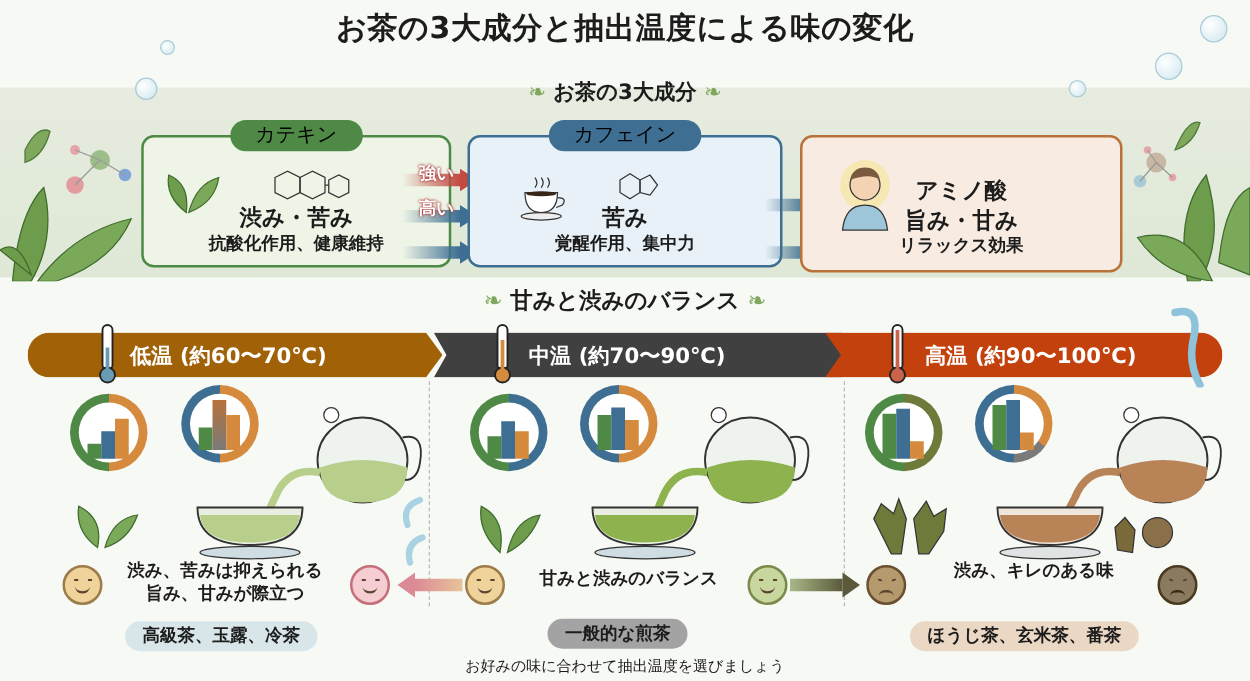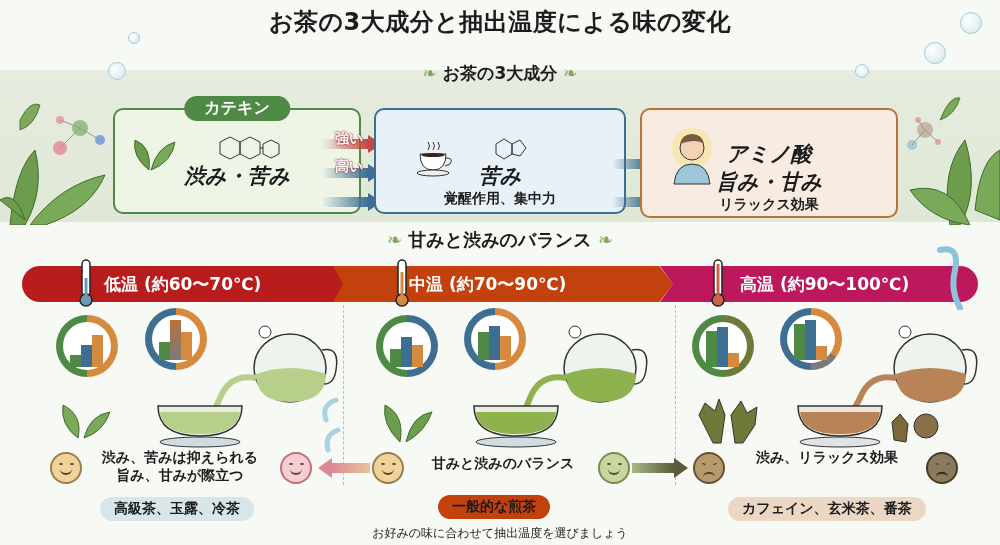--- a/index.html
+++ b/index.html
@@ -22,24 +22,24 @@
   .subtitle {
     left: 0; right: 0; top: 62px; text-align: center;
     font-size: 17px; font-weight: bold;
   }
   .comp-box {
     border-radius: 10px; border: 2px solid;
     display: flex; flex-direction: column; align-items: center;
   }
   .comp-tag {
     position: absolute; top: -14px; left: 50%; transform: translateX(-50%);
-    color: #ffffff; font-weight: bold; font-size: 16px; padding: 2px 20px;
+    color: #000000; font-weight: normal; font-size: 16px; padding: 2px 20px;
     border-radius: 16px; white-space: nowrap;
   }
-  .comp-main { font-weight: bold; font-size: 21px; font-style: italic; }
+  .comp-main { font-weight: bold; font-size: 18px; }
   .comp-sub { font-weight: bold; font-size: 14px; }
   .arrow {
     height: 12px; display: flex; align-items: center;
   }
   .arrow-body { height: 10px; flex: 1; }
   .arrow-head { width: 0; height: 0; border-top: 9px solid transparent; border-bottom: 9px solid transparent; border-left: 14px solid; }
   .arrow-label {
     position: absolute; font-weight: bold; font-size: 14px; color: #fff;
     text-shadow: 0 0 2px #a33, 0 0 2px #a33;
   }
@@ -125,38 +125,40 @@
     <path d="M22 38 Q5 25 8 8 Q25 15 22 38 Z" fill="#6d9c4c" stroke="#3f6b2c"></path>
     <path d="M24 38 Q30 15 48 10 Q45 30 24 38 Z" fill="#7aa95a" stroke="#3f6b2c"></path>
   </svg>
   <svg class="abs" style="left:90px;top:22px" width="80" height="36">
     <polygon points="15,10 25,5 35,10 35,22 25,27 15,22" fill="none" stroke="#333"></polygon>
     <polygon points="35,10 45,5 55,10 55,22 45,27 35,22" fill="none" stroke="#333"></polygon>
     <polygon points="58,12 66,8 74,12 74,22 66,26 58,22" fill="none" stroke="#333"></polygon>
     <line x1="55" y1="16" x2="58" y2="16" stroke="#333"></line>
   </svg>
   <div class="comp-main" style="margin-top:52px">渋み・苦み</div>
+  <div class="comp-sub">抗酸化作用、健康維持</div>
 </div>
 
 <div class="abs arrow" style="left:322px;top:138px;width:60px">
   <div class="arrow-body" style="background:linear-gradient(90deg,rgba(194,74,66,0),#c24a42)"></div>
   <div class="arrow-head" style="border-left-color:#c24a42"></div>
 </div>
 <div class="abs arrow-label" style="left:335px;top:130px">強い</div>
 <div class="abs arrow" style="left:322px;top:167px;width:60px">
   <div class="arrow-body" style="background:linear-gradient(90deg,rgba(62,111,147,0),#3e6f93)"></div>
   <div class="arrow-head" style="border-left-color:#3e6f93"></div>
 </div>
 <div class="abs arrow-label" style="left:335px;top:158px;text-shadow:0 0 2px #a33,0 0 2px #a33">高い</div>
 <div class="abs arrow" style="left:322px;top:196px;width:60px">
   <div class="arrow-body" style="background:linear-gradient(90deg,rgba(62,111,147,0),#3e6f93)"></div>
   <div class="arrow-head" style="border-left-color:#3e6f93"></div>
 </div>
 
 <div class="abs comp-box" style="left:374px;top:108px;width:252px;height:106px;border-color:#3e6f93;background:#e8f1f7">
+  <div class="comp-tag" style="background:#3e6f93">カフェイン</div>
   <svg class="abs" style="left:38px;top:28px" width="44" height="40">
     <path d="M14 4 q3 4 0 8 M19 4 q3 4 0 8 M24 4 q3 4 0 8" stroke="#333" fill="none"></path>
     <path d="M6 16 L32 16 Q32 32 19 32 Q6 32 6 16 Z" fill="#fff" stroke="#333"></path>
     <ellipse cx="19" cy="17" rx="12" ry="2" fill="#3a2418"></ellipse>
     <path d="M32 20 q8 0 4 6 l-5 2" fill="none" stroke="#333"></path>
     <ellipse cx="19" cy="35" rx="16" ry="3" fill="#eee" stroke="#333"></ellipse>
   </svg>
   <svg class="abs" style="left:112px;top:22px" width="44" height="38">
     <polygon points="8,12 16,7 24,12 24,22 16,27 8,22" fill="none" stroke="#333"></polygon>
     <polygon points="24,12 32,8 38,16 32,24 24,22" fill="none" stroke="#333"></polygon>
@@ -185,27 +187,27 @@
   <div class="comp-main">旨み・甘み</div>
   <div class="comp-sub">リラックス効果</div>
 </div>
 
 <div class="abs" style="left:0;right:0;top:228px;text-align:center;font-size:18px;font-weight:bold">
   <span style="color:#7fa85c">❧ </span>
   <span>甘みと渋みのバランス</span>
   <span style="color:#7fa85c"> ❧</span>
 </div>
 
-<div class="abs temp-bar" style="left:22px;width:332px;background:#b91c1c;border-radius:18px 0 0 18px;clip-path:polygon(0 0,96% 0,100% 50%,96% 100%,0 100%)">
+<div class="abs temp-bar" style="left:22px;width:332px;background:#a16207;border-radius:18px 0 0 18px;clip-path:polygon(0 0,96% 0,100% 50%,96% 100%,0 100%)">
   <div class="temp-label" style="padding-left:82px">低温 (約60〜70℃)</div>
 </div>
-<div class="abs temp-bar" style="left:333px;width:340px;background:#c2410c;clip-path:polygon(0 0,96% 0,100% 50%,96% 100%,0 100%,3% 50%)">
+<div class="abs temp-bar" style="left:347px;width:340px;background:#404040;clip-path:polygon(0 0,96% 0,100% 50%,96% 100%,0 100%,3% 50%)">
   <div class="temp-label" style="padding-left:76px">中温 (約70〜90℃)</div>
 </div>
-<div class="abs temp-bar" style="left:660px;width:318px;background:#be185d;border-radius:0 18px 18px 0;clip-path:polygon(0 0,100% 0,100% 100%,0 100%,4% 50%)">
+<div class="abs temp-bar" style="left:660px;width:318px;background:#c2410c;border-radius:0 18px 18px 0;clip-path:polygon(0 0,100% 0,100% 100%,0 100%,4% 50%)">
   <div class="temp-label" style="padding-left:80px">高温 (約90〜100℃)</div>
 </div>
 
 <svg class="abs" style="left:78px;top:258px" width="16" height="50">
   <rect x="4" y="2" width="8" height="36" rx="4" fill="#fff" stroke="#222" stroke-width="1.5"></rect>
   <circle cx="8" cy="42" r="6" fill="#6b9bb2" stroke="#222" stroke-width="1.5"></circle>
   <rect x="6.5" y="20" width="3" height="20" fill="#6b9bb2"></rect>
 </svg>
 <svg class="abs" style="left:394px;top:258px" width="16" height="50">
   <rect x="4" y="2" width="8" height="36" rx="4" fill="#fff" stroke="#222" stroke-width="1.5"></rect>
@@ -337,36 +339,36 @@
 <div class="abs desc" style="left:408px;top:454px;width:190px">甘みと渋みのバランス</div>
 <div class="abs face" style="left:598px;top:452px;background:#c8d7a0;border-color:#7a8a4a">
   <span class="eye" style="left:7px"></span>
     <span class="eye" style="left:18px"></span>
     <span class="mouth"></span>
 </div>
 <div class="abs" style="left:632px;top:458px;width:56px;height:20px;display:flex;align-items:center">
   <div style="flex:1;height:10px;background:linear-gradient(90deg,#a8b888,#5a5a3a)"></div>
   <div style="width:0;height:0;border-top:10px solid transparent;border-bottom:10px solid transparent;border-left:14px solid #5a5a3a"></div>
 </div>
-<div class="abs pill" style="left:438px;top:495px;background:#c2410c">一般的な煎茶</div>
+<div class="abs pill" style="left:438px;top:495px;background:#a3a3a3">一般的な煎茶</div>
 
 <div class="abs face" style="left:693px;top:452px;background:#b59a6e;border-color:#6a5030">
   <span class="eye" style="left:7px;transform:rotate(20deg)"></span>
     <span class="eye" style="left:18px;transform:rotate(-20deg)"></span>
   <span class="mouth" style="border-bottom:none;border-top:2px solid #5a4530;border-radius:10px 10px 0 0;top:18px;height:5px"></span>
 </div>
 <div class="abs desc" style="left:732px;top:448px;width:190px">
-  <div>渋み、リラックス効果</div>
+  <div>渋み、キレのある味</div>
 </div>
 <div class="abs face" style="left:926px;top:452px;background:#8a7a60;border-color:#4a3a20">
   <span class="eye" style="left:7px;transform:rotate(20deg)"></span>
     <span class="eye" style="left:18px;transform:rotate(-20deg)"></span>
   <span class="mouth" style="border-bottom:none;border-top:2px solid #3a2a10;border-radius:10px 10px 0 0;top:18px;height:5px"></span>
 </div>
-<div class="abs pill" style="left:728px;top:497px;background:#ead8c4">カフェイン、玄米茶、番茶</div>
+<div class="abs pill" style="left:728px;top:497px;background:#ead8c4">ほうじ茶、玄米茶、番茶</div>
 
 <div class="abs footer" style="left:0;right:0;top:525px;text-align:center">お好みの味に合わせて抽出温度を選びましょう</div>
 
 <svg class="abs" style="left:930px;top:240px" width="40" height="70">
   <path d="M10 10 Q30 5 25 30 Q20 50 30 68" stroke="#8ec3dc" stroke-width="6" fill="none" stroke-linecap="round"></path>
 </svg>
 <svg class="abs" style="left:316px;top:395px" width="30" height="60">
   <path d="M20 5 Q5 10 10 25 M22 35 Q8 40 12 55" stroke="#a9d3e3" stroke-width="5" fill="none" stroke-linecap="round"></path>
 </svg>
 

